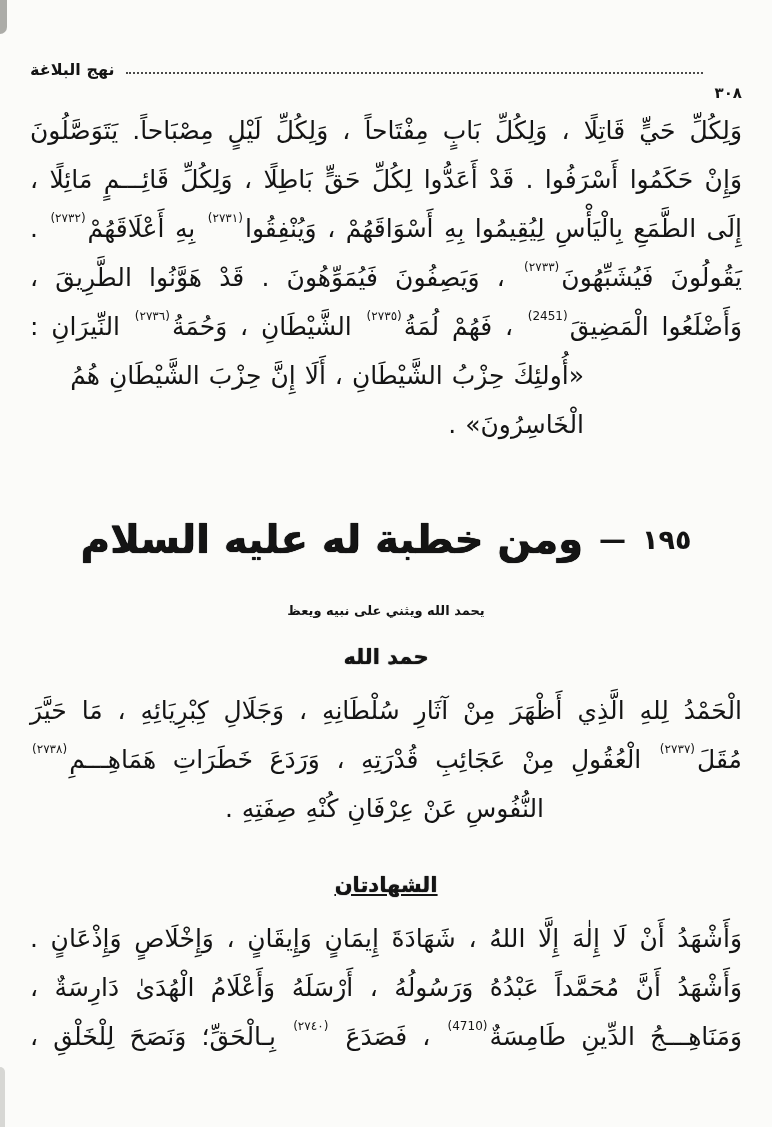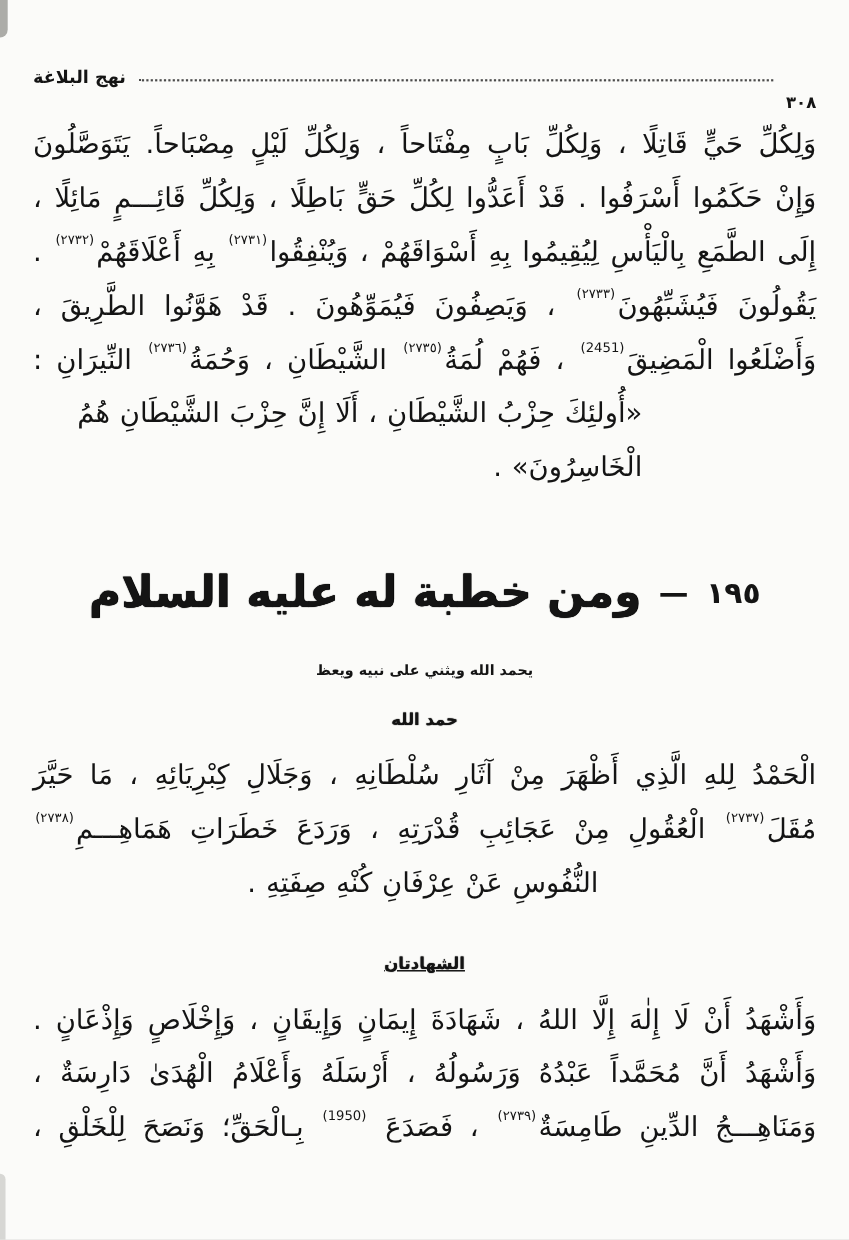--- a/index.html
+++ b/index.html
@@ -59,21 +59,21 @@
     text-shadow:0 0 1px #000, 0.5px 0 0 #000;
     white-space:nowrap;
   }
 
   .subtitle{
     text-align:center;font-weight:bold;
     font-size:13px;margin:20px 0 0 0;
   }
   .section-heading{
     text-align:center;font-weight:bold;
-    font-size:15px;margin:27px 0 0 0;
+    font-size:21px;margin:27px 0 0 0;
     text-shadow:0 0 1px #000;
   }
   .gap-lg{margin-top:40px;text-decoration:underline;}
   .gap-md{margin-top:17px;}
   
   .corner-smudge{position:absolute;background:#6b6b66;opacity:.55;}
   .smudge-tl{left:0;top:0;width:7px;height:34px;border-radius:0 0 8px 0;}
   .smudge-bl{left:0;bottom:0;width:5px;height:60px;border-radius:0 8px 0 0;opacity:.25;}
 </style>
 </head>
@@ -112,15 +112,15 @@
     <p class="line justify"><span>الْحَمْدُ لِلهِ الَّذِي أَظْهَرَ مِنْ آثَارِ سُلْطَانِهِ ، وَجَلَالِ كِبْرِيَائِهِ ، مَا حَيَّرَ</span></p>
     <p class="line justify"><span>مُقَلَ</span><sup class="fn">(٢٧٣٧)</sup><span> الْعُقُولِ مِنْ عَجَائِبِ قُدْرَتِهِ ، وَرَدَعَ خَطَرَاتِ هَمَاهِـــمِ</span><sup class="fn">(٢٧٣٨)</sup></p>
     <p class="line short-last"><span>النُّفُوسِ عَنْ عِرْفَانِ كُنْهِ صِفَتِهِ .</span></p>
   </section>
 
   <h4 class="section-heading gap-lg">الشهادتان</h4>
 
   <section class="text-block gap-md">
     <p class="line justify"><span>وَأَشْهَدُ أَنْ لَا إِلٰهَ إِلَّا اللهُ ، شَهَادَةَ إِيمَانٍ وَإِيقَانٍ ، وَإِخْلَاصٍ وَإِذْعَانٍ .</span></p>
     <p class="line justify"><span>وَأَشْهَدُ أَنَّ مُحَمَّداً عَبْدُهُ وَرَسُولُهُ ، أَرْسَلَهُ وَأَعْلَامُ الْهُدَىٰ دَارِسَةٌ ،</span></p>
-    <p class="line justify"><span>وَمَنَاهِـــجُ الدِّينِ طَامِسَةٌ</span><sup class="fn">(٢٧٣٩)</sup><span> ، فَصَدَعَ </span><sup class="fn">(1950)</sup><span> بِـالْحَقِّ؛ وَنَصَحَ لِلْخَلْقِ ،</span></p>
+    <p class="line justify"><span>وَمَنَاهِـــجُ الدِّينِ طَامِسَةٌ</span><sup class="fn">(4710)</sup><span> ، فَصَدَعَ </span><sup class="fn">(٢٧٤٠)</sup><span> بِـالْحَقِّ؛ وَنَصَحَ لِلْخَلْقِ ،</span></p>
   </section>
 </div>
 
 </body></html>

